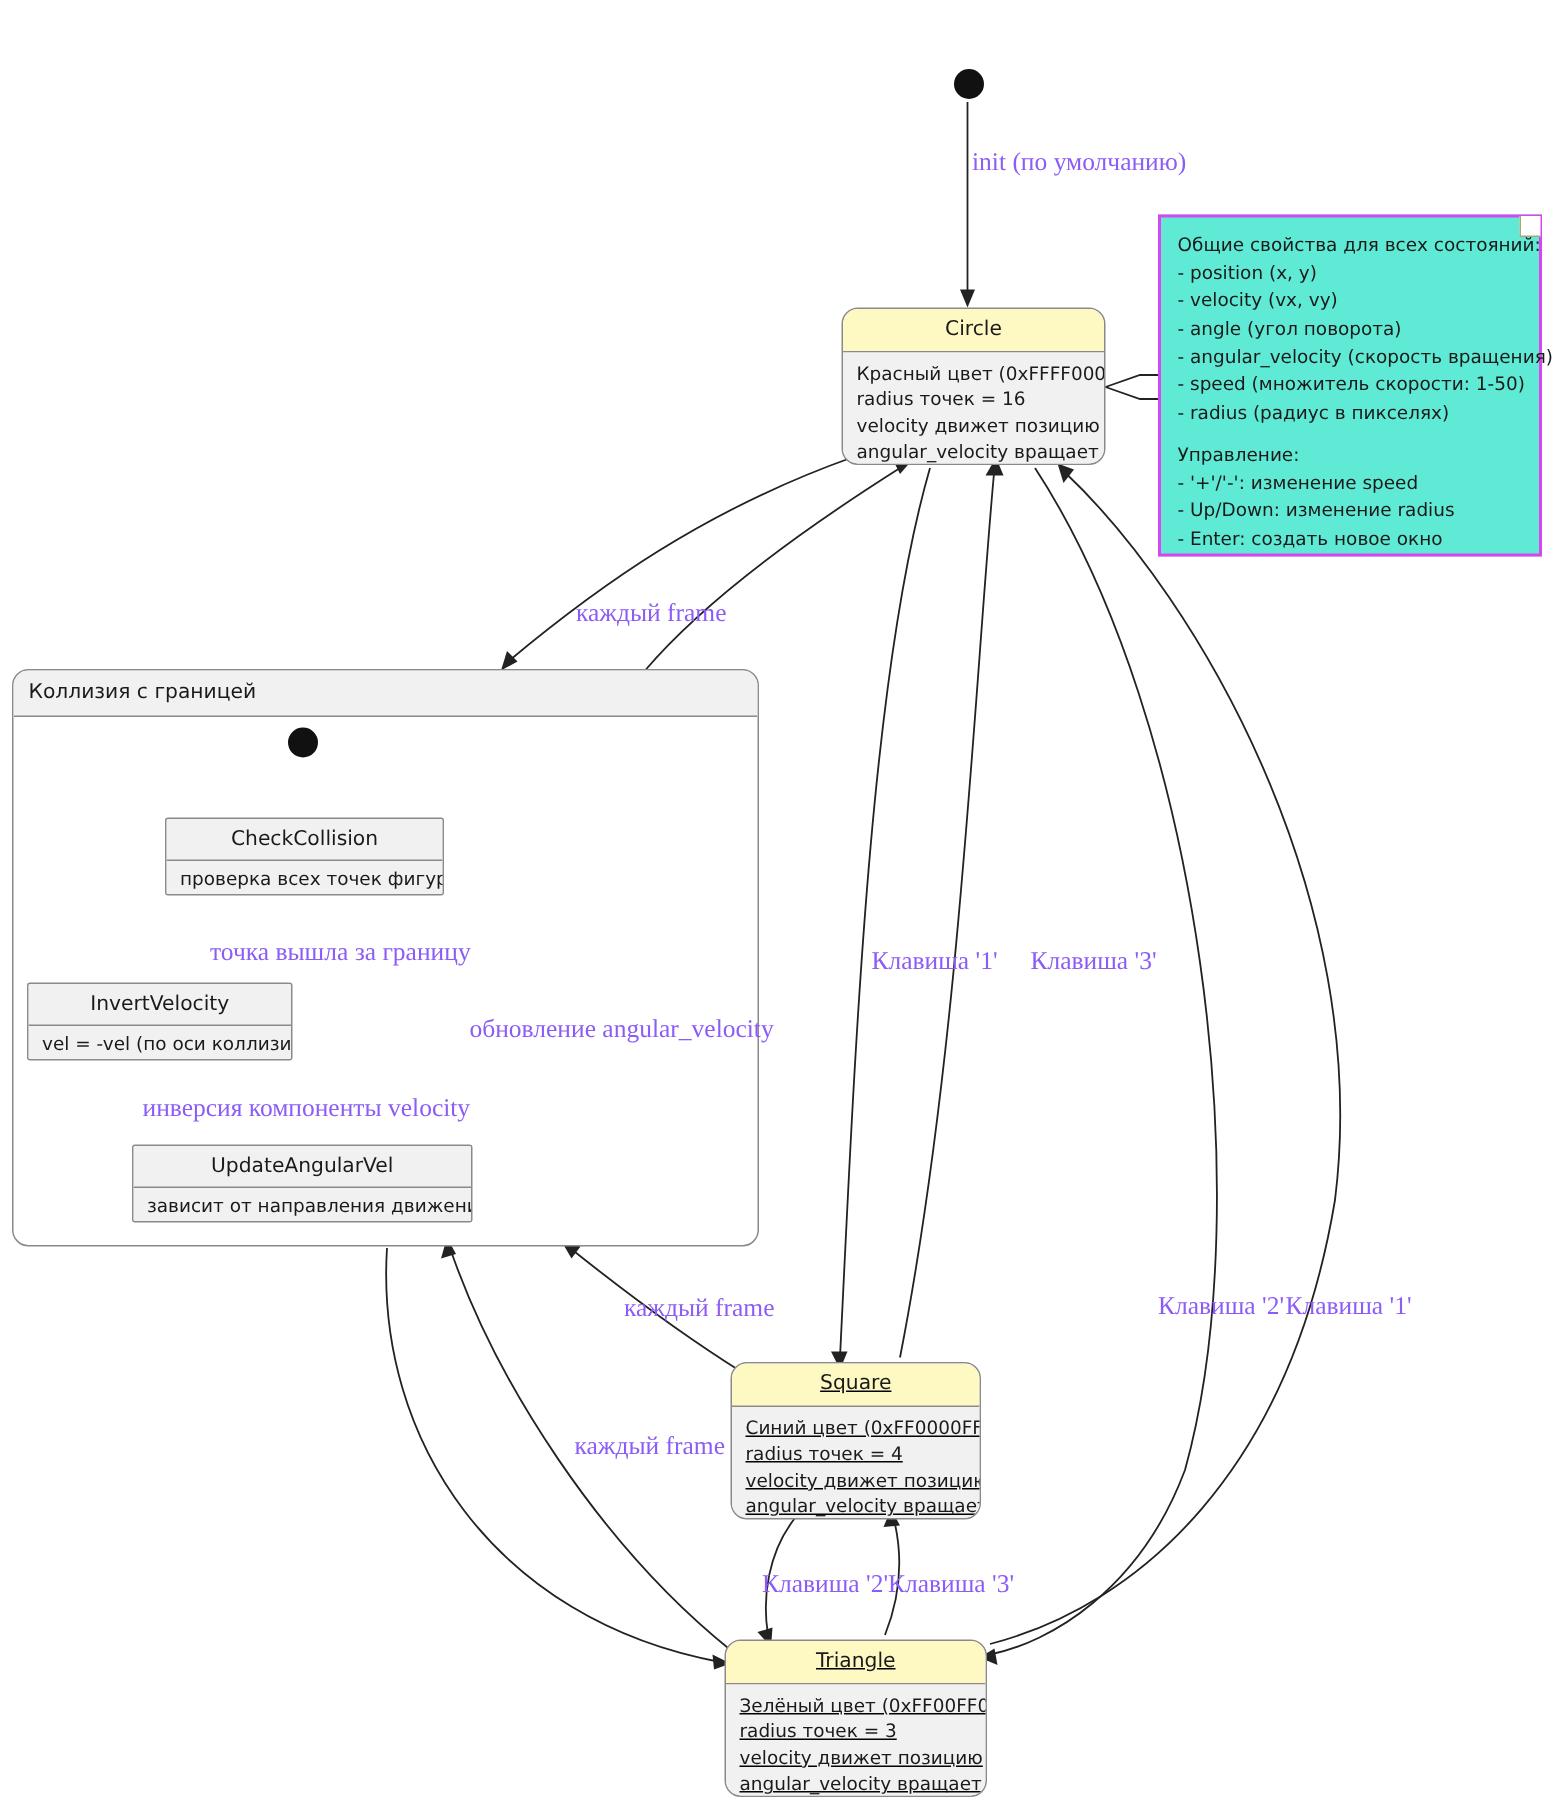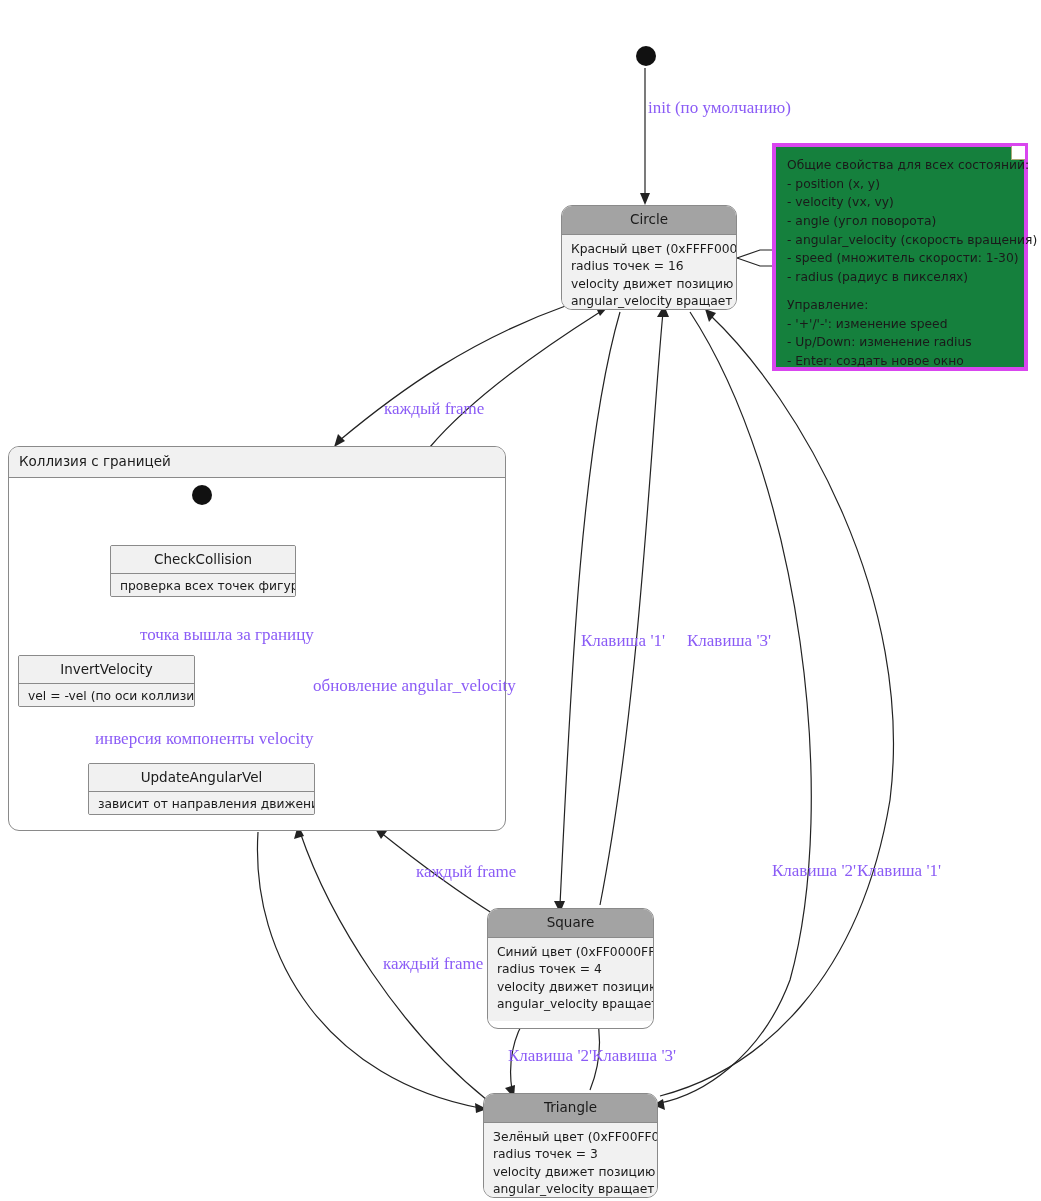--- a/index.html
+++ b/index.html
@@ -48,21 +48,21 @@
   
   .state {
     position: absolute;
     box-sizing: border-box;
     border: 1.2px solid #8a8a8a;
     border-radius: 11px;
     background: #ffffff;
     overflow: hidden;
   }
   .state > .state-title {
-    background: #a3a3a3;
+    background: #fef9c3;
     text-align: center;
     font-size: 13.5px;
     color: #1a1a1a;
     padding: 6px 10px 7px 10px;
     line-height: 1.1;
     border-bottom: 1.1px solid #8a8a8a;
     white-space: nowrap;
   }
   .state > .state-body {
     background: #f1f1f1;
@@ -124,22 +124,22 @@
   .start-node {
     position: absolute;
     border-radius: 50%;
     background: #111111;
   }
 
   
   .note {
     position: absolute;
     box-sizing: border-box;
-    background: #15803d;
-    border: 4px solid #d946ef;
+    background: #5eead4;
+    border: 2px solid #d946ef;
     font-size: 12.3px;
     color: #1a1a1a;
     padding: 9px 11px 10px 11px;
     line-height: 1.52;
   }
   .note .fold {
     position: absolute;
     right: -1px;
     top: -1px;
     width: 13px;
@@ -236,21 +236,21 @@
     </div>
   </div>
 
   <div class="note" style="left:772px; top:143px; width:256px; height:228px;">
     <div class="fold"></div>
     <div class="nline">Общие свойства для всех состояний:</div>
     <div class="nline">- position (x, y)</div>
     <div class="nline">- velocity (vx, vy)</div>
     <div class="nline">- angle (угол поворота)</div>
     <div class="nline">- angular_velocity (скорость вращения)</div>
-    <div class="nline">- speed (множитель скорости: 1-30)</div>
+    <div class="nline">- speed (множитель скорости: 1-50)</div>
     <div class="nline">- radius (радиус в пикселях)</div>
     <div class="nline blank"></div>
     <div class="nline">Управление:</div>
     <div class="nline">- '+'/'-': изменение speed</div>
     <div class="nline">- Up/Down: изменение radius</div>
     <div class="nline">- Enter: создать новое окно</div>
   </div>
 
   <div class="composite" style="left:8px; top:446px; width:498px; height:385px;">
     <div class="comp-title">Коллизия с границей</div>
@@ -266,31 +266,31 @@
   <div class="inner-state" style="left:18px; top:655px; width:177px; height:52px;">
     <div class="state-title">InvertVelocity</div>
     <div class="state-body">vel = -vel (по оси коллизии)</div>
   </div>
 
   <div class="inner-state" style="left:88px; top:763px; width:227px; height:52px;">
     <div class="state-title">UpdateAngularVel</div>
     <div class="state-body">зависит от направления движения</div>
   </div>
 
-  <div class="state" style="left:487px; top:908px; width:167px; height:121px;">
+  <div class="state" style="left:487px; top:908px; width:167px; height:105px;text-decoration:underline;">
     <div class="state-title">Square</div>
     <div class="state-body">
       <div class="line">Синий цвет (0xFF0000FF)</div>
       <div class="line">radius точек = 4</div>
       <div class="line">velocity движет позицию</div>
       <div class="line">angular_velocity вращает</div>
     </div>
   </div>
 
-  <div class="state" style="left:483px; top:1093px; width:175px; height:105px;">
+  <div class="state" style="left:483px; top:1093px; width:175px; height:105px;text-decoration:underline;">
     <div class="state-title">Triangle</div>
     <div class="state-body">
       <div class="line">Зелёный цвет (0xFF00FF00)</div>
       <div class="line">radius точек = 3</div>
       <div class="line">velocity движет позицию</div>
       <div class="line">angular_velocity вращает</div>
     </div>
   </div>
 
   <div class="edge-label" style="left:384px; top:399px;">каждый frame</div>

